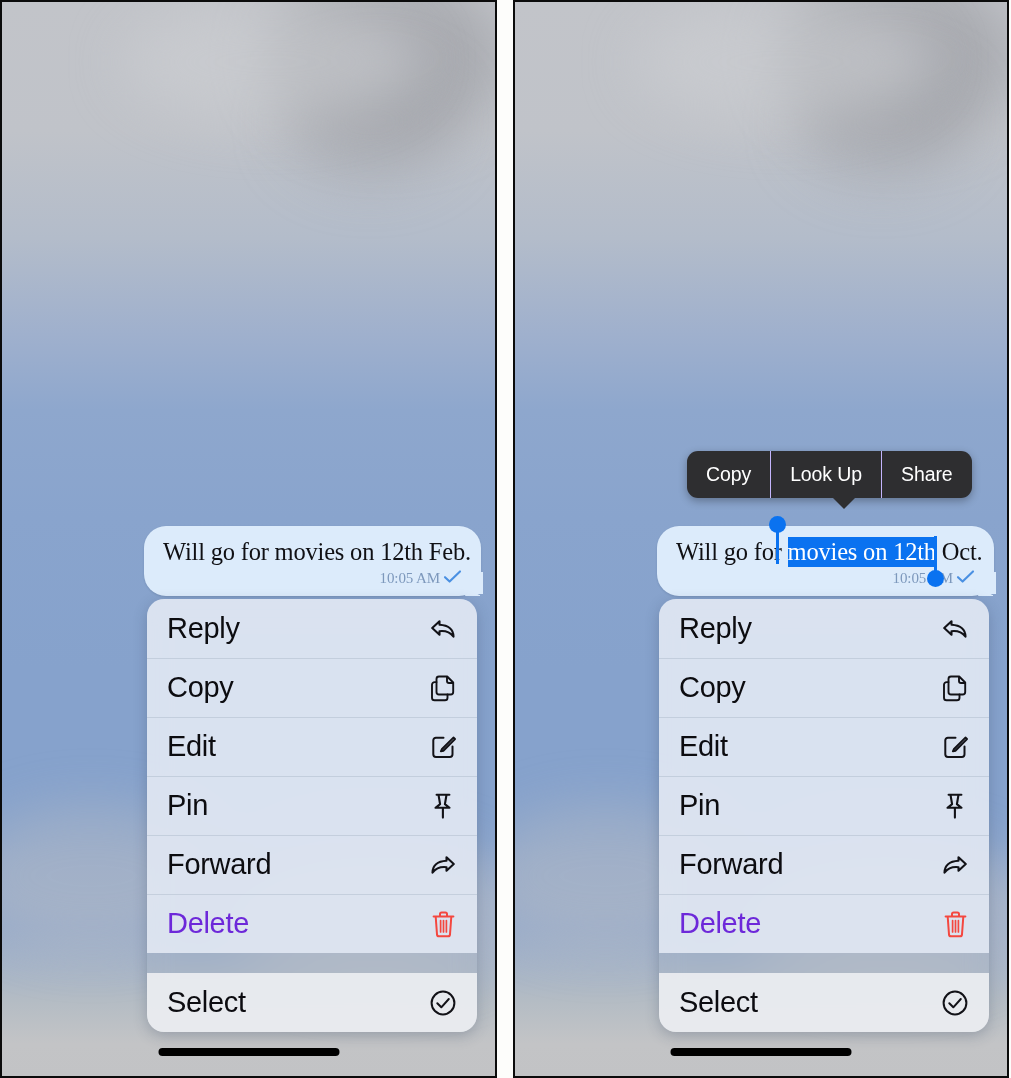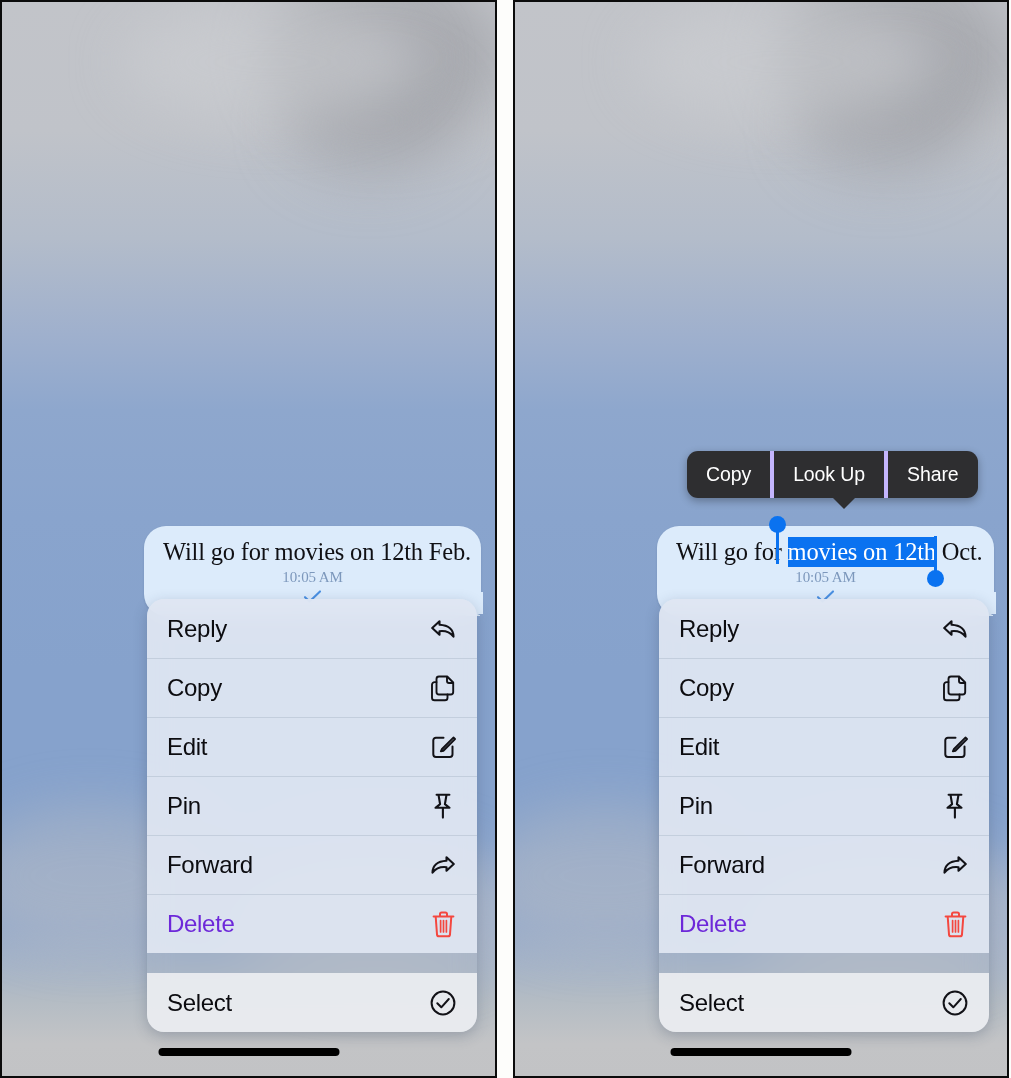--- a/index.html
+++ b/index.html
@@ -103,21 +103,20 @@
     letter-spacing: -.2px;
     white-space: nowrap;
   }
   .bubble-meta {
     margin-top: 2px;
     display: flex;
     align-items: center;
     justify-content: flex-end;
     gap: 3px;
     position: relative;
-    flex-direction: column;
   }
   .bubble-time {
     font-size: 15px;
     color: #7d98bc;
     letter-spacing: -.1px;
   }
   .tick { display: block; }
 
   
   .sel {
@@ -160,21 +159,21 @@
   .callout-item {
     display: flex;
     align-items: center;
     justify-content: center;
     padding: 0 19px;
     font-size: 19.5px;
     color: #ffffff;
     letter-spacing: -.1px;
     white-space: nowrap;
   }
-  .callout-item + .callout-item { border-left: 4px solid #c4b5fd; }
+  .callout-item + .callout-item { border-left: 1px solid #c4b5fd; }
   .callout-arrow {
     position: absolute;
     left: 145px;
     bottom: -11px;
     width: 0; height: 0;
     border-left: 12px solid transparent;
     border-right: 12px solid transparent;
     border-top: 12px solid #2e2e30;
   }
 
@@ -205,21 +204,21 @@
     position: relative;
   }
   .ctx-row + .ctx-row::before {
     content: "";
     position: absolute;
     left: 0; right: 0; top: 0;
     height: 1px;
     background: rgba(120,135,160,.22);
   }
   .ctx-label {
-    font-size: 24px;
+    font-size: 29px;
     color: #0c0c10;
     letter-spacing: -.3px;
   }
   .ctx-row.destructive .ctx-label { color: #6d28d9; }
   .ctx-icon { display: flex; align-items: center; justify-content: center; width: 30px; height: 30px; }
 
   
   .home-indicator {
     position: absolute;
     bottom: 20px;

